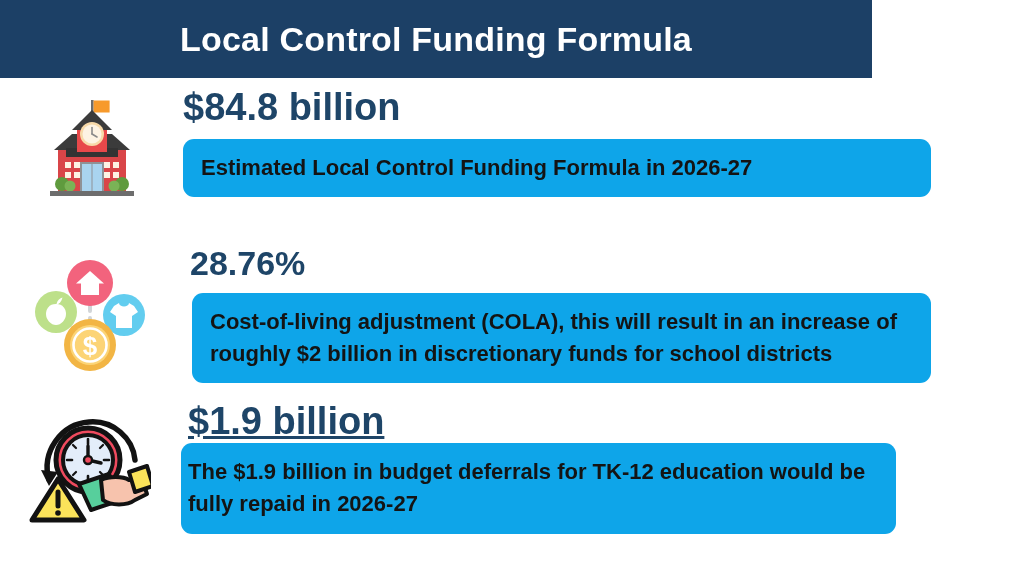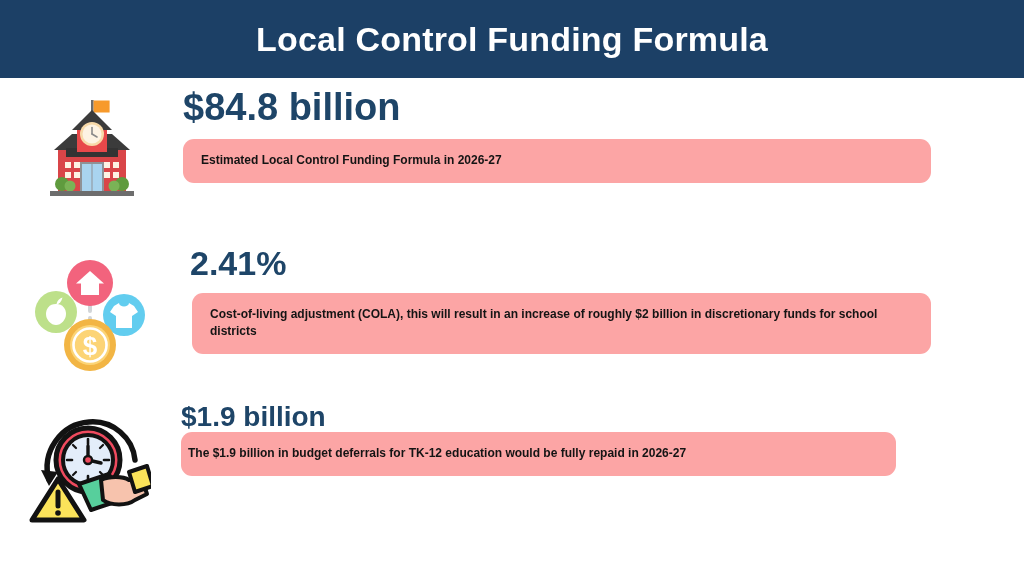--- a/index.html
+++ b/index.html
@@ -17,21 +17,21 @@
     width: 1024px;
     height: 576px;
     background: #ffffff;
   }
 
   
   .header-band {
     position: absolute;
     left: 0;
     top: 0;
-    width: 1024px;
+    width: 872px;
     height: 78px;
     background: #1c4066;
     display: flex;
     align-items: center;
     justify-content: center;
   }
   .header-title {
     color: #ffffff;
     font-size: 34px;
     font-weight: bold;
@@ -64,27 +64,27 @@
   .text-cell { position: relative; }
 
   .stat-value {
     color: #1e4568;
     font-weight: bold;
     line-height: 1.05;
     white-space: nowrap;
   }
   .stat-1 { font-size: 38px; margin-left: 1px; }
   .stat-2 { font-size: 34px; margin-left: 10px; }
-  .stat-3 { font-size: 28px; margin-left: 1px; }
+  .stat-3 { font-size: 38px; margin-left: 8px; text-decoration: underline; }
 
   .callout {
-    background: #fca5a5;
+    background: #0ea5e9;
     border-radius: 11px;
     color: #141414;
-    font-size: 12px;
+    font-size: 22px;
     font-weight: bold;
     line-height: 1.47;
     padding: 13px 18px;
   }
   .callout-1 { width: 748px; margin-top: 11px; margin-left: 1px; }
   .callout-2 { width: 739px; margin-top: 11px; margin-left: 12px; }
   .callout-3 { width: 715px; margin-top: 1px; margin-left: 1px; padding-left: 7px; }
 
   svg { display: block; }
 </style>
@@ -170,21 +170,21 @@
         <path d="M83 50 L88 47 C88 51.5 98 51.5 98 47 L103 50 L107 56 L101 60 L101 72 L85 72 L85 60 L79 56 Z" fill="#ffffff"></path>
 
         <circle cx="59" cy="89" r="26" fill="#f2b544"></circle>
         <circle cx="59" cy="89" r="20" fill="#fcd476"></circle>
         <circle cx="59" cy="89" r="16.5" fill="none" stroke="#ffffff" stroke-width="2.6"></circle>
         <text x="59" y="99" text-anchor="middle" font-family="Liberation Sans, sans-serif" font-size="26" font-weight="bold" fill="#ffffff">$</text>
       </svg>
     </div>
 
     <div class="text-cell">
-      <div class="stat-value stat-2">2.41%</div>
+      <div class="stat-value stat-2">28.76%</div>
       <div class="callout callout-2">Cost-of-living adjustment (COLA), this will result in an increase of roughly $2 billion in discretionary funds for school districts</div>
     </div>
   </div>
 
   <div class="row row-3">
 
     <div class="icon-cell">
       <svg width="122" height="122" viewBox="0 0 122 122" aria-hidden="true">
 
         <path d="M20 72 C12 44 32 16 60 14 C84 12 104 30 106 52" fill="none" stroke="#121212" stroke-width="5.5" stroke-linecap="round"></path>

